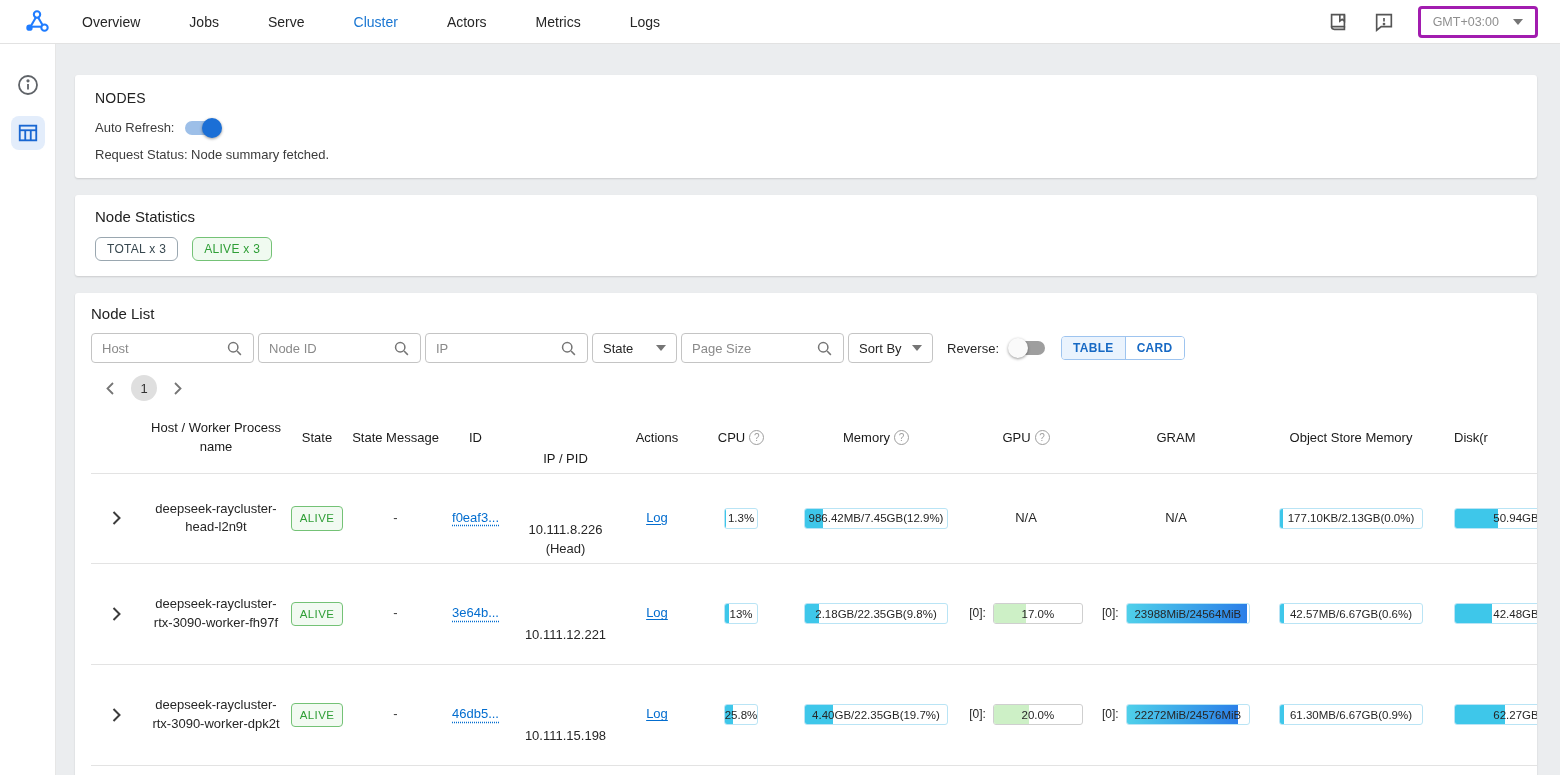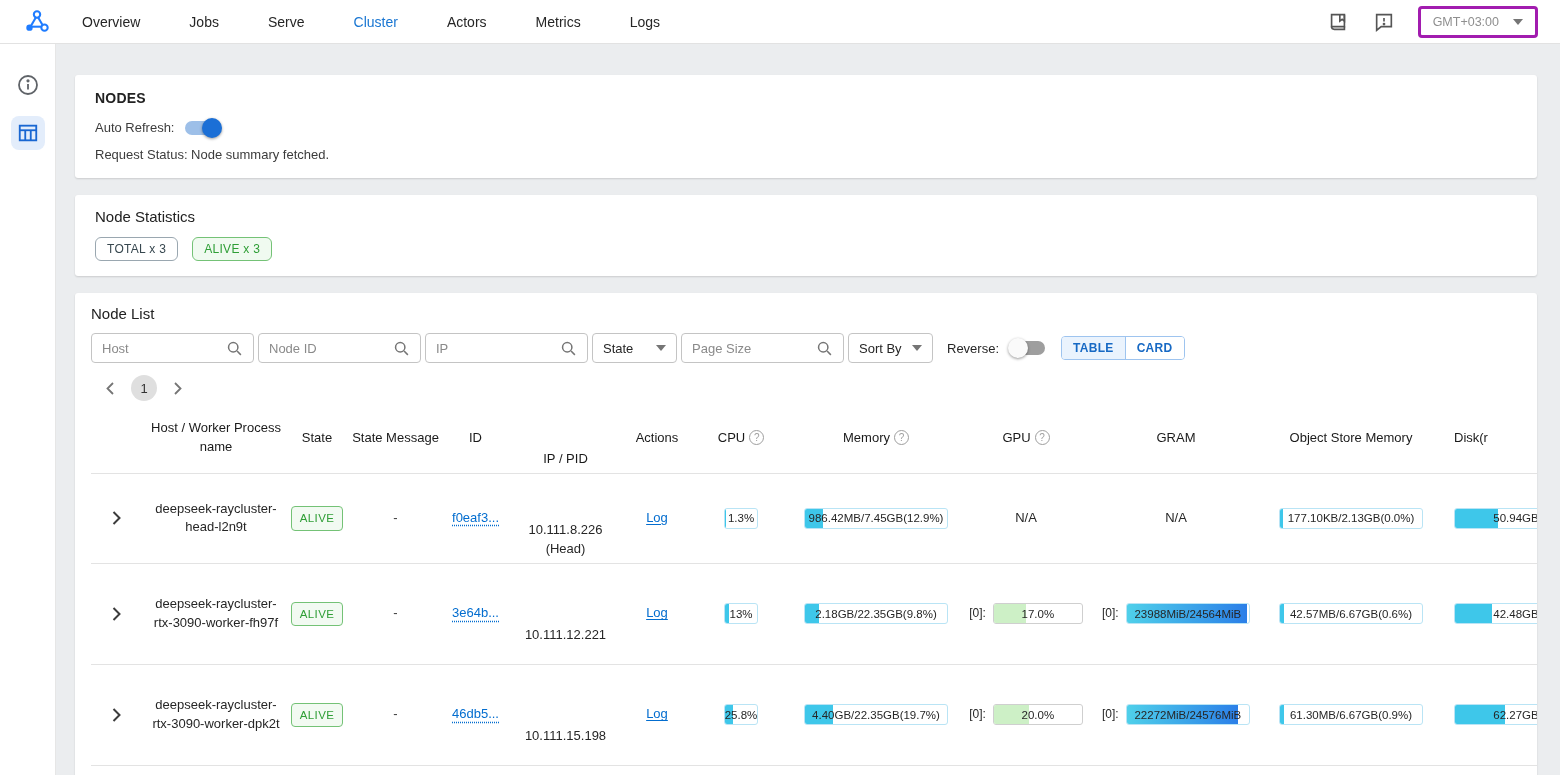--- a/index.html
+++ b/index.html
@@ -29,21 +29,21 @@
     position:fixed; top:44px; left:0; bottom:0; width:56px; background:#fff;
     border-right:1px solid #e6e6e6; display:flex; flex-direction:column; align-items:center;
     padding-top:24px; gap:14px; z-index:10;
   }
   .side-icon{ width:34px; height:34px; display:flex; align-items:center; justify-content:center; border-radius:8px; cursor:pointer; color:#5f6368; }
   .side-icon.active{ background:#e3edfb; color:#1967d2; }
   
   .main{ position:absolute; top:44px; left:56px; right:0; bottom:0; padding:31px 23px 0 19px; }
   .card{ background:#fff; border-radius:3px; box-shadow:0 1px 2px rgba(0,0,0,.14); margin-bottom:17px; overflow:hidden; }
   .card1{ padding:15px 20px 16px; }
-  .card1 h2{ font-size:14px; font-weight:700; letter-spacing:.2px; color:#222; margin-bottom:14px; }
+  .card1 h2{ font-size:14px; font-weight:400; letter-spacing:.2px; color:#222; margin-bottom:14px; }
   .refresh-row{ display:flex; align-items:center; gap:10px; margin-bottom:12px; color:#3c3c3c; }
   .status-line{ color:#3c3c3c; }
   
   .switch{ position:relative; width:34px; height:14px; border-radius:7px; cursor:pointer; }
   .switch .thumb{ position:absolute; top:-3px; width:20px; height:20px; border-radius:50%; box-shadow:0 1px 3px rgba(0,0,0,.4); }
   .switch.on{ background:#9dbfe8; }
   .switch.on .thumb{ right:-3px; background:#1b6fd6; }
   .switch.off{ background:#9e9e9e; }
   .switch.off .thumb{ left:-3px; background:#fafafa; }
   .card2{ padding:13px 20px 15px; }

